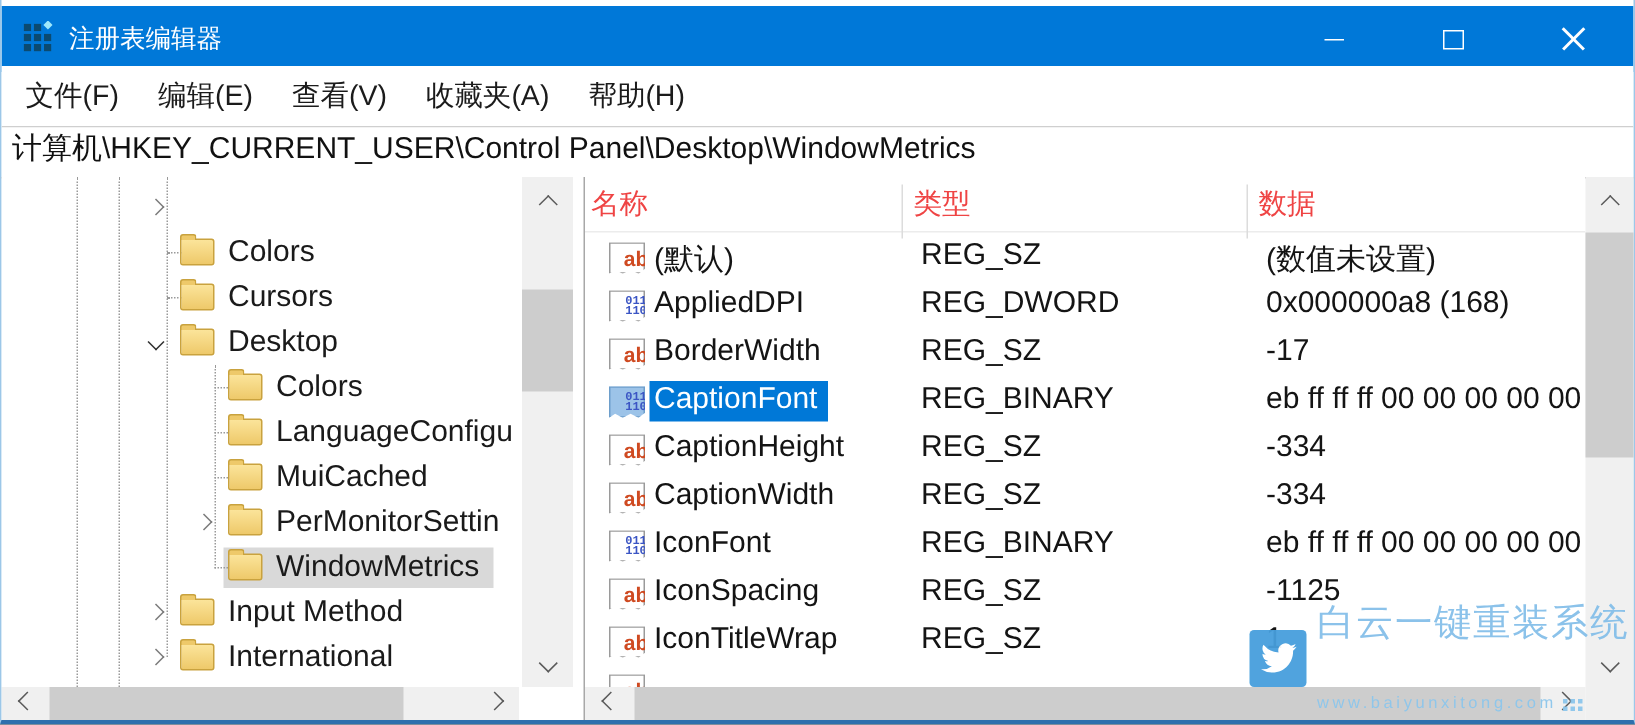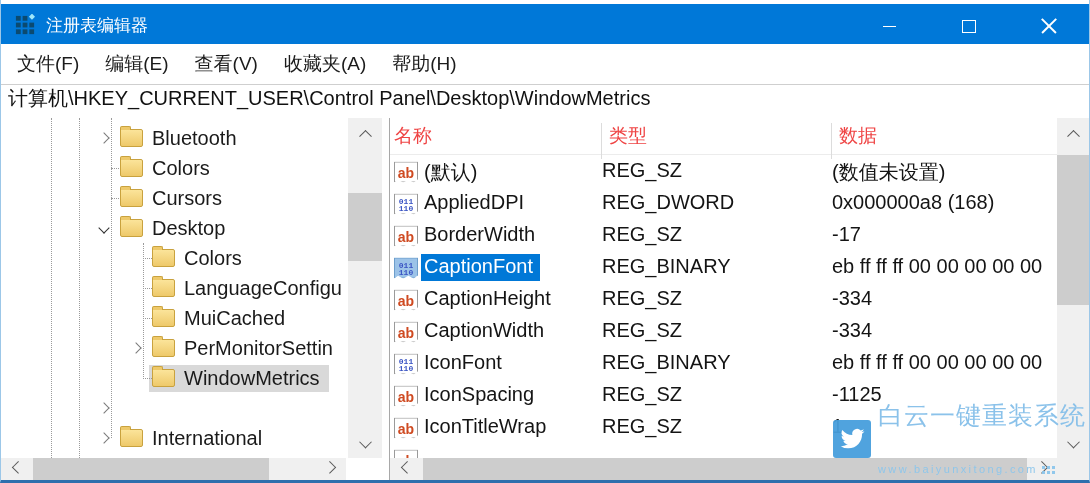--- a/index.html
+++ b/index.html
@@ -45,21 +45,21 @@
   .chev.right{transform:rotate(135deg);}
   .chev.down{transform:rotate(225deg);border-color:#2f2f2f;}
   
   .list-pane{position:absolute;left:389px;top:118px;width:667px;height:340px;background:#fff;overflow:hidden;}
   .lheader{position:absolute;left:0;top:0;width:100%;height:36px;font-size:19px;color:#ef4444;border-bottom:1px solid #ececec;}
   .lheader span{position:absolute;top:5px;white-space:nowrap;}
   .h-name{left:4px;} .h-type{left:219px;} .h-data{left:449px;}
   .h-sep{position:absolute;top:0;width:1px;height:36px;background:#dcdcdc;}
   .lrows{position:absolute;left:0;top:38px;width:100%;}
   .lrow{position:relative;height:32px;font-size:20px;color:#141414;}
-  .lrow span{white-space:nowrap;}
+  .lrow span{white-space:nowrap;margin-left:12px;}
   .l-name{position:absolute;left:34px;top:3px;}
   .l-type{position:absolute;left:212px;top:3px;}
   .l-data{position:absolute;left:442px;top:3px;}
   .lrow.selected .l-name{left:31px;top:2px;background:#0078d7;color:#fff;padding:1px 7px 3px 3px;}
   .vicon{position:absolute;left:4px;top:50%;transform:translateY(-50%);width:24px;height:21px;background:#fff;border:1px solid #9a9a9a;
     box-sizing:border-box;display:flex;align-items:center;justify-content:center;flex-direction:column;
     clip-path:polygon(0 0,100% 0,100% 84%,82% 100%,60% 87%,38% 100%,17% 87%,0 100%);}
   .vicon.ab span{color:#cf4a21;font-weight:bold;font-size:14px;line-height:14px;}
   .vicon.bin span{color:#3b55c4;font-size:8px;line-height:7px;font-weight:bold;font-family:"Liberation Mono","DejaVu Sans Mono",monospace;}
   .lrow.selected .vicon{background:#9cc3e8;border-color:#6d9ecb;}
@@ -130,24 +130,20 @@
     <div class="guide" style="left:50px;top:0;height:340px;"></div>
     <div class="guide" style="left:78px;top:0;height:340px;"></div>
     <div class="guide" style="left:110px;top:0;height:320px;"></div>
     <div class="guide" style="left:142px;top:125px;height:136px;"></div>
 
     <div class="tree-rows">
       <div class="trow lvl1">
         <span class="t-arrow">
             <i class="chev right"></i>
           </span>
-        <span class="node">
-            <span class="folder"></span>
-            <span>Bluetooth</span>
-          </span>
       </div>
       <div class="trow lvl1">
         <span class="t-stub"></span>
         <span class="node">
             <span class="folder"></span>
             <span>Colors</span>
           </span>
       </div>
       <div class="trow lvl1">
         <span class="t-stub"></span>
@@ -198,20 +194,24 @@
       <div class="trow lvl2 selected">
         <span class="t-stub"></span>
         <span class="node">
             <span class="folder"></span>
             <span>WindowMetrics</span>
           </span>
       </div>
       <div class="trow lvl1">
         <span class="t-arrow">
             <i class="chev right"></i>
+          </span>
+        <span class="node">
+            <span class="folder"></span>
+            <span>Input Method</span>
           </span>
       </div>
       <div class="trow lvl1">
         <span class="t-arrow">
             <i class="chev right"></i>
           </span>
         <span class="node">
             <span class="folder"></span>
             <span>International</span>
           </span>

